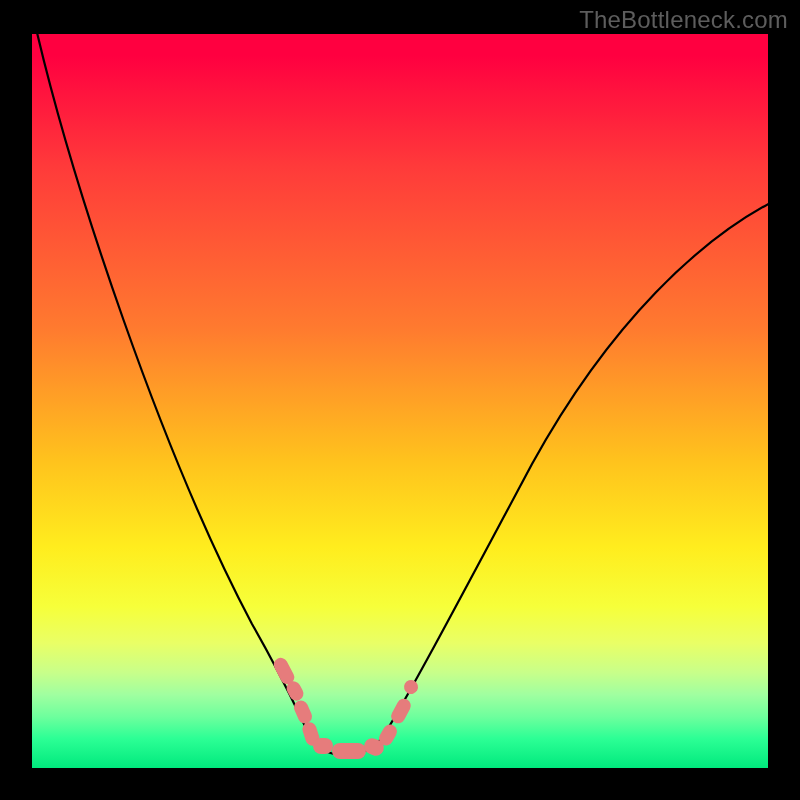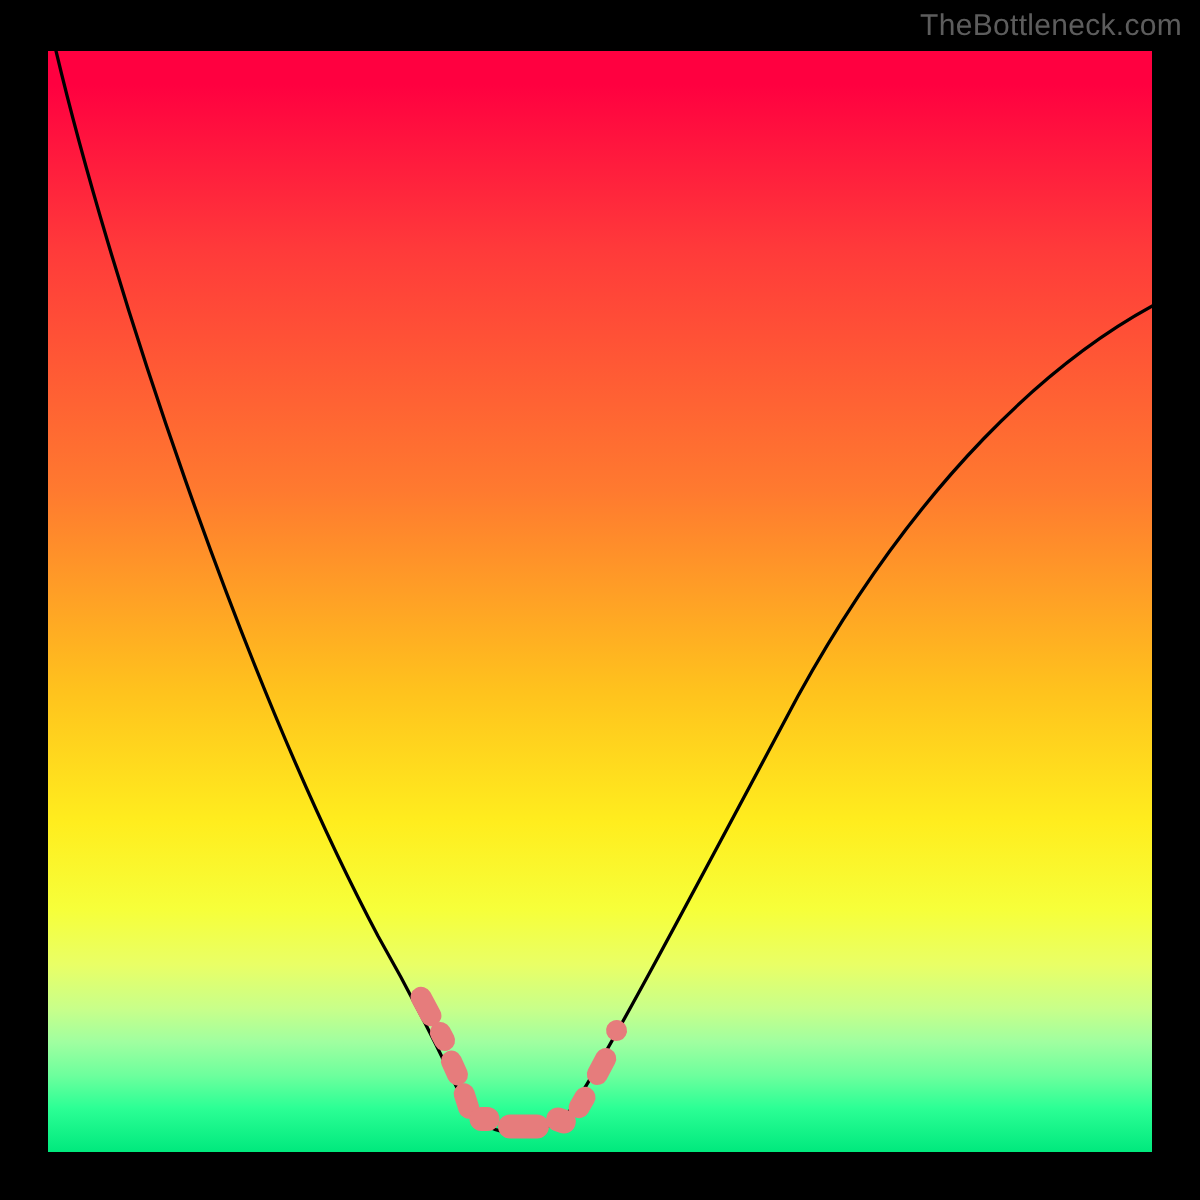--- a/index.html
+++ b/index.html
@@ -50,21 +50,21 @@
   .marker {
     position: absolute;
     background: #e67c7c;
     border-radius: 10px;
   }
   .watermark {
     position: absolute;
     top: 6px;
     right: 12px;
     color: #5d5d5d;
-    font-size: 20px;
+    font-size: 24px;
     font-weight: 400;
     letter-spacing: 0.2px;
     margin-left: 20px;
   }
 </style>
 </head>
 <body>
 
 <div class="watermark">TheBottleneck.com</div>
 

